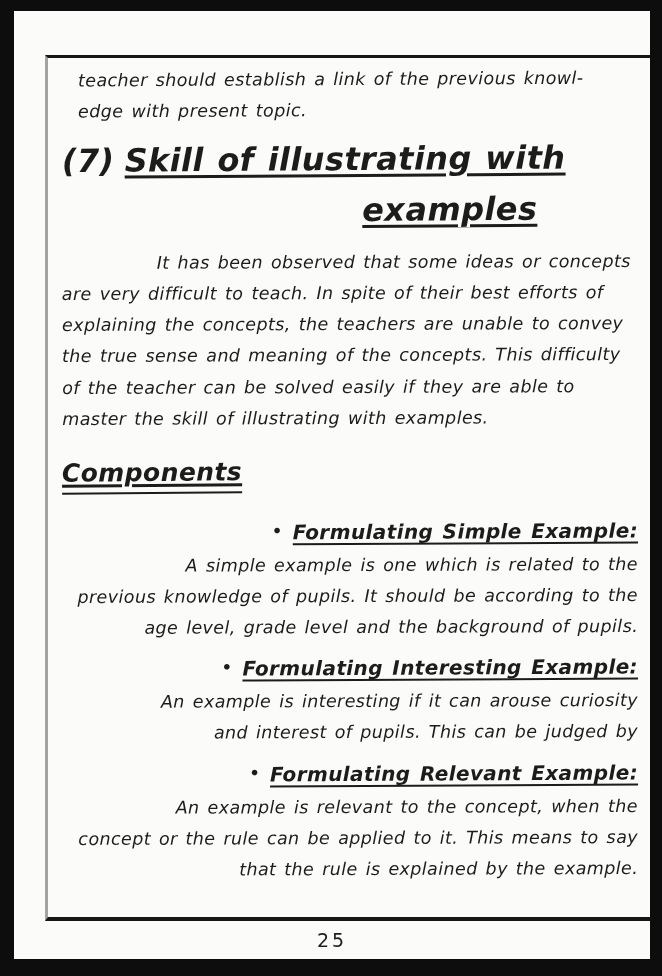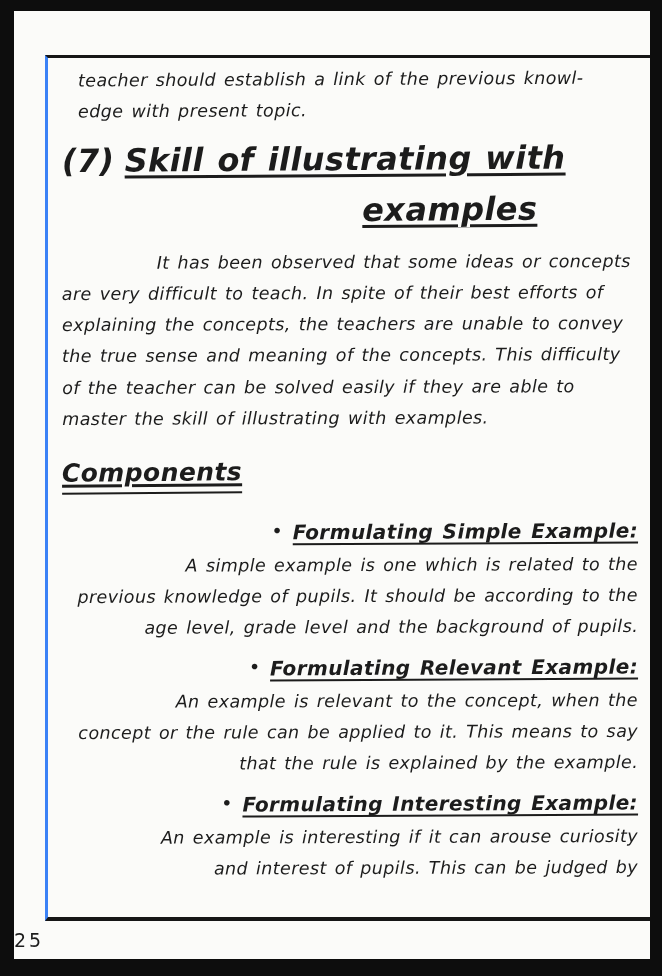--- a/index.html
+++ b/index.html
@@ -29,21 +29,21 @@
     background: #fbfbf9;
   }
 
   
   .frame {
     position: absolute;
     left: 31px;
     top: 44px;
     right: 0;
     bottom: 38px;
-    border-left: 3px solid #3b82f6;
+    border-left: 3px solid #a3a3a3;
     border-top: 3px solid #161616;
     border-bottom: 4px solid #161616;
     box-sizing: border-box;
     padding: 6px 12px 0 14px;
     overflow: hidden;
   }
 
   .ink {
     color: #1c1c1c;
     font-style: italic;
@@ -136,21 +136,21 @@
   }
   .component-body.short-indent {
     text-indent: 60px;
   }
 
   .page-number {
     position: absolute;
     left: 0;
     right: 0;
     bottom: 8px;
-    text-align: left;
+    text-align: center;
     font-size: 19px;
     color: #1c1c1c;
     letter-spacing: 3px;
   }
 </style>
 </head>
 <body>
 
 <div class="scan">
   <div class="paper">
@@ -174,30 +174,30 @@
 
       <div class="component">
         <div class="ink component-heading-row">
           <span class="bullet">•</span><span class="component-heading">Formulating Simple Example:</span>
         </div>
         <p class="ink component-body">A simple example is one which is related to the previous knowledge of pupils. It should be according to the age level, grade level and the background of pupils.</p>
       </div>
 
       <div class="component">
         <div class="ink component-heading-row">
-          <span class="bullet">•</span><span class="component-heading">Formulating Relevant Example:</span>
-        </div>
-        <p class="ink component-body">An example is relevant to the concept, when the concept or the rule can be applied to it. This means to say that the rule is explained by the example.</p>
+          <span class="bullet">•</span><span class="component-heading">Formulating Interesting Example:</span>
+        </div>
+        <p class="ink component-body short-indent">An example is interesting if it can arouse curiosity and interest of pupils. This can be judged by</p>
       </div>
 
       <div class="component">
         <div class="ink component-heading-row">
-          <span class="bullet">•</span><span class="component-heading">Formulating Interesting Example:</span>
-        </div>
-        <p class="ink component-body short-indent">An example is interesting if it can arouse curiosity and interest of pupils. This can be judged by</p>
+          <span class="bullet">•</span><span class="component-heading">Formulating Relevant Example:</span>
+        </div>
+        <p class="ink component-body">An example is relevant to the concept, when the concept or the rule can be applied to it. This means to say that the rule is explained by the example.</p>
       </div>
 
     </div>
 
     <div class="page-number">25</div>
 
   </div>
 </div>
 
 </body></html>

